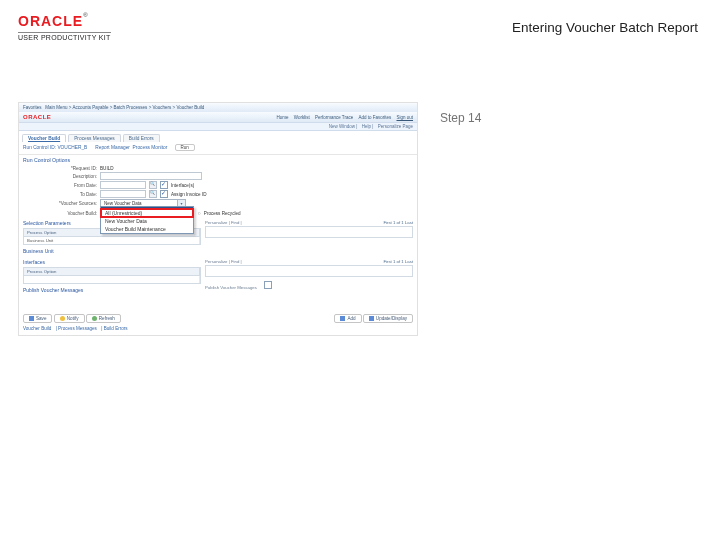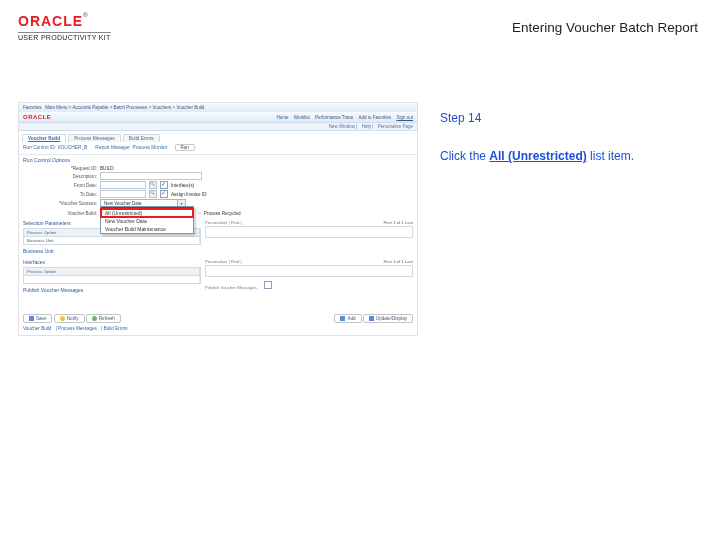--- a/index.html
+++ b/index.html
@@ -3,21 +3,21 @@
 <meta charset="utf-8">
 <style>
   html,body{margin:0;padding:0;width:720px;height:540px;background:#fff;font-family:Arial,Helvetica,sans-serif;color:#333;overflow:hidden}
   .top{position:absolute;left:0;top:12px;width:100%}
   .logo{position:absolute;left:18px;top:0}
   .logo .oracle{font-family:Arial,sans-serif;font-weight:700;color:#e81c21;font-size:14px;letter-spacing:1px}
   .logo .tm{font-size:6px;vertical-align:top;color:#333}
   .logo .upk{font-size:7px;color:#222;border-top:1px solid #888;margin-top:2px;padding-top:1px;letter-spacing:0.3px}
   .title{position:absolute;right:22px;top:8px;font-size:13.5px;color:#222}
   .left{position:absolute;left:18px;top:102px;width:400px;font-size:5px;color:#5a5a5a}
-  .right{position:absolute;left:440px;top:108px;width:260px;font-size:12px;color:#1d4ed8;line-height:1.7}
+  .right{position:absolute;left:440px;top:108px;width:260px;font-size:12px;color:#737373;line-height:1.7}
   .right .step{margin-bottom:18px}
   .right .ins b{text-decoration:underline}
   
   .app{border:1px solid #e0e0e0}
   .app-top{display:flex;justify-content:space-between;align-items:center;background:linear-gradient(#f8fbff,#dfeaf6);padding:2px 4px;font-size:4.5px;color:#39597b}
   .mini-logo{color:#e81c21;font-weight:700;font-size:6px;letter-spacing:0.5px}
   .nav-right span{margin-left:4px;color:#39597b}
   .nav-right .sel{text-decoration:underline}
   .sub{background:#eef4fb;font-size:4.5px;color:#5a7599;text-align:right;padding:1px 4px;border-top:1px solid #d0dceb;border-bottom:1px solid #d0dceb}
   .sub span{margin-left:3px}
@@ -75,23 +75,20 @@
 <div class="top">
   <div class="logo">
     <div><span class="oracle">ORACLE</span><span class="tm">®</span></div>
     <div class="upk">USER PRODUCTIVITY KIT</div>
   </div>
   <div class="title">Entering Voucher Batch Report</div>
 </div>
 
 <div class="right">
   <div class="step">Step 14</div>
-  <div class="ins">
-    <span>Click the </span><b>All (Unrestricted)</b><span> list item.</span>
-  </div>
 </div>
 
 <div class="left">
   <div class="app">
     <div class="app-top">
       <div>
         <span>Favorites</span> &nbsp;
         <span>Main Menu</span> &gt;
         <span>Accounts Payable</span> &gt;
         <span>Batch Processes</span> &gt;

